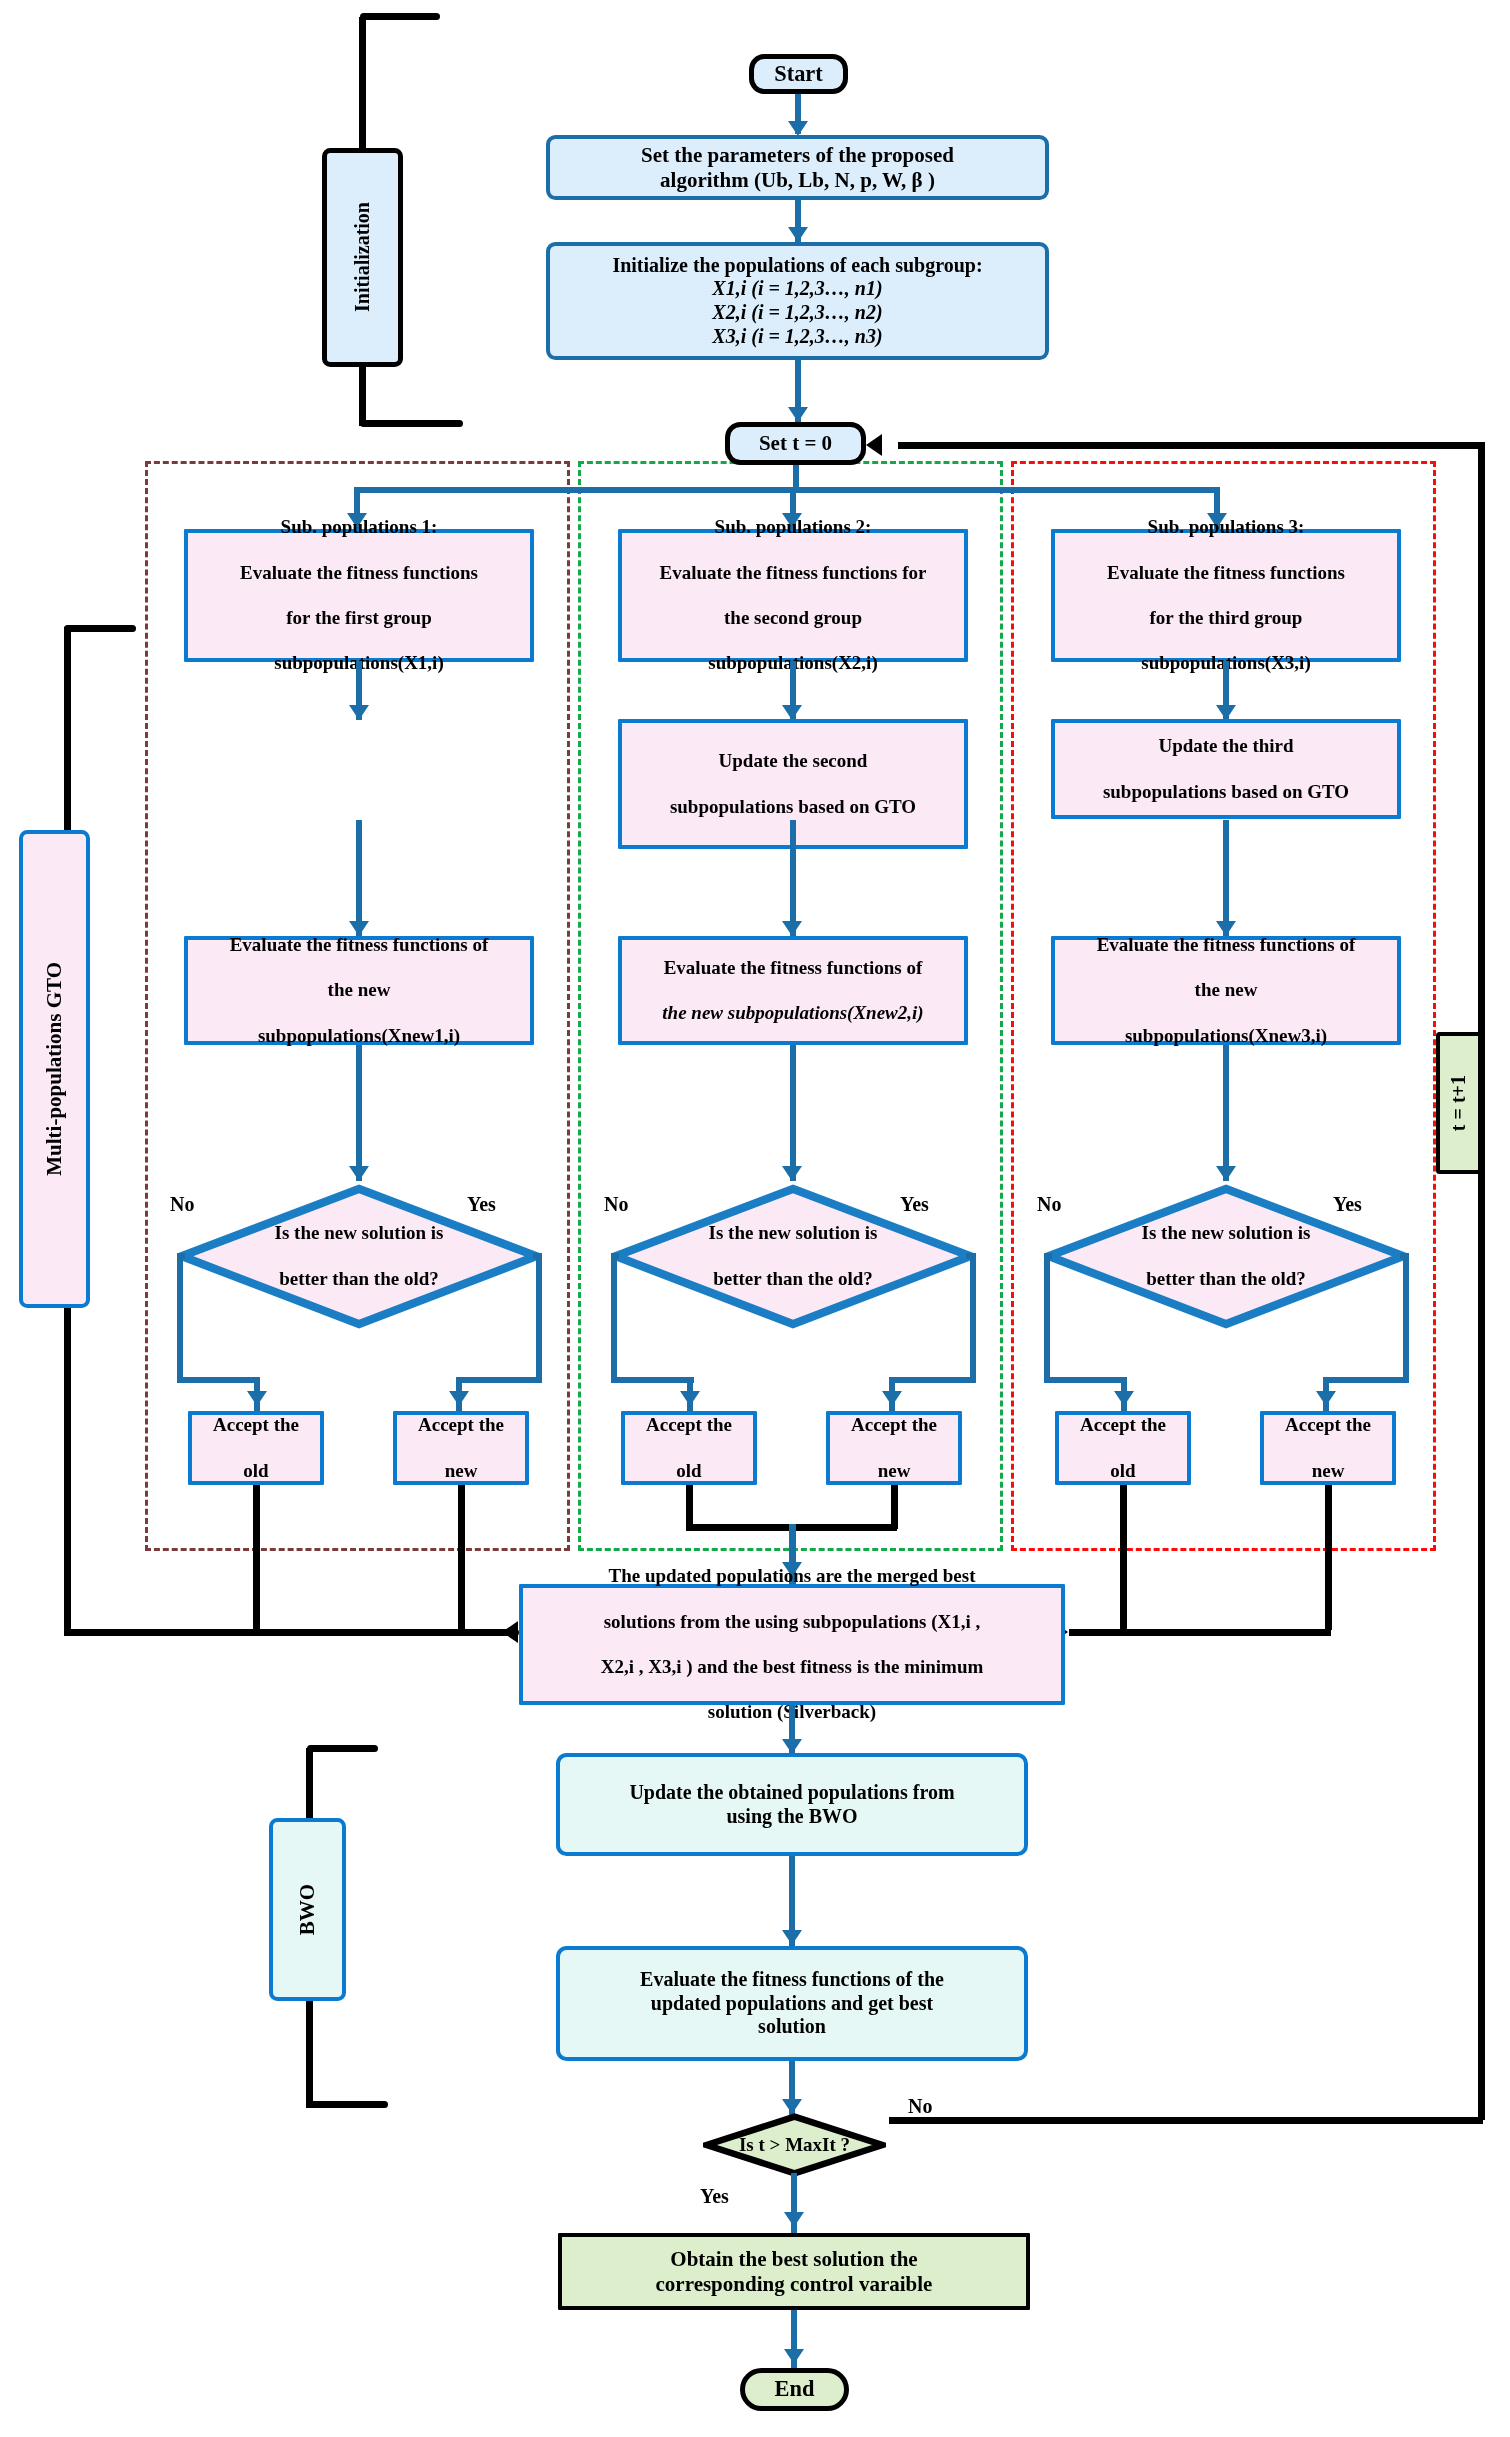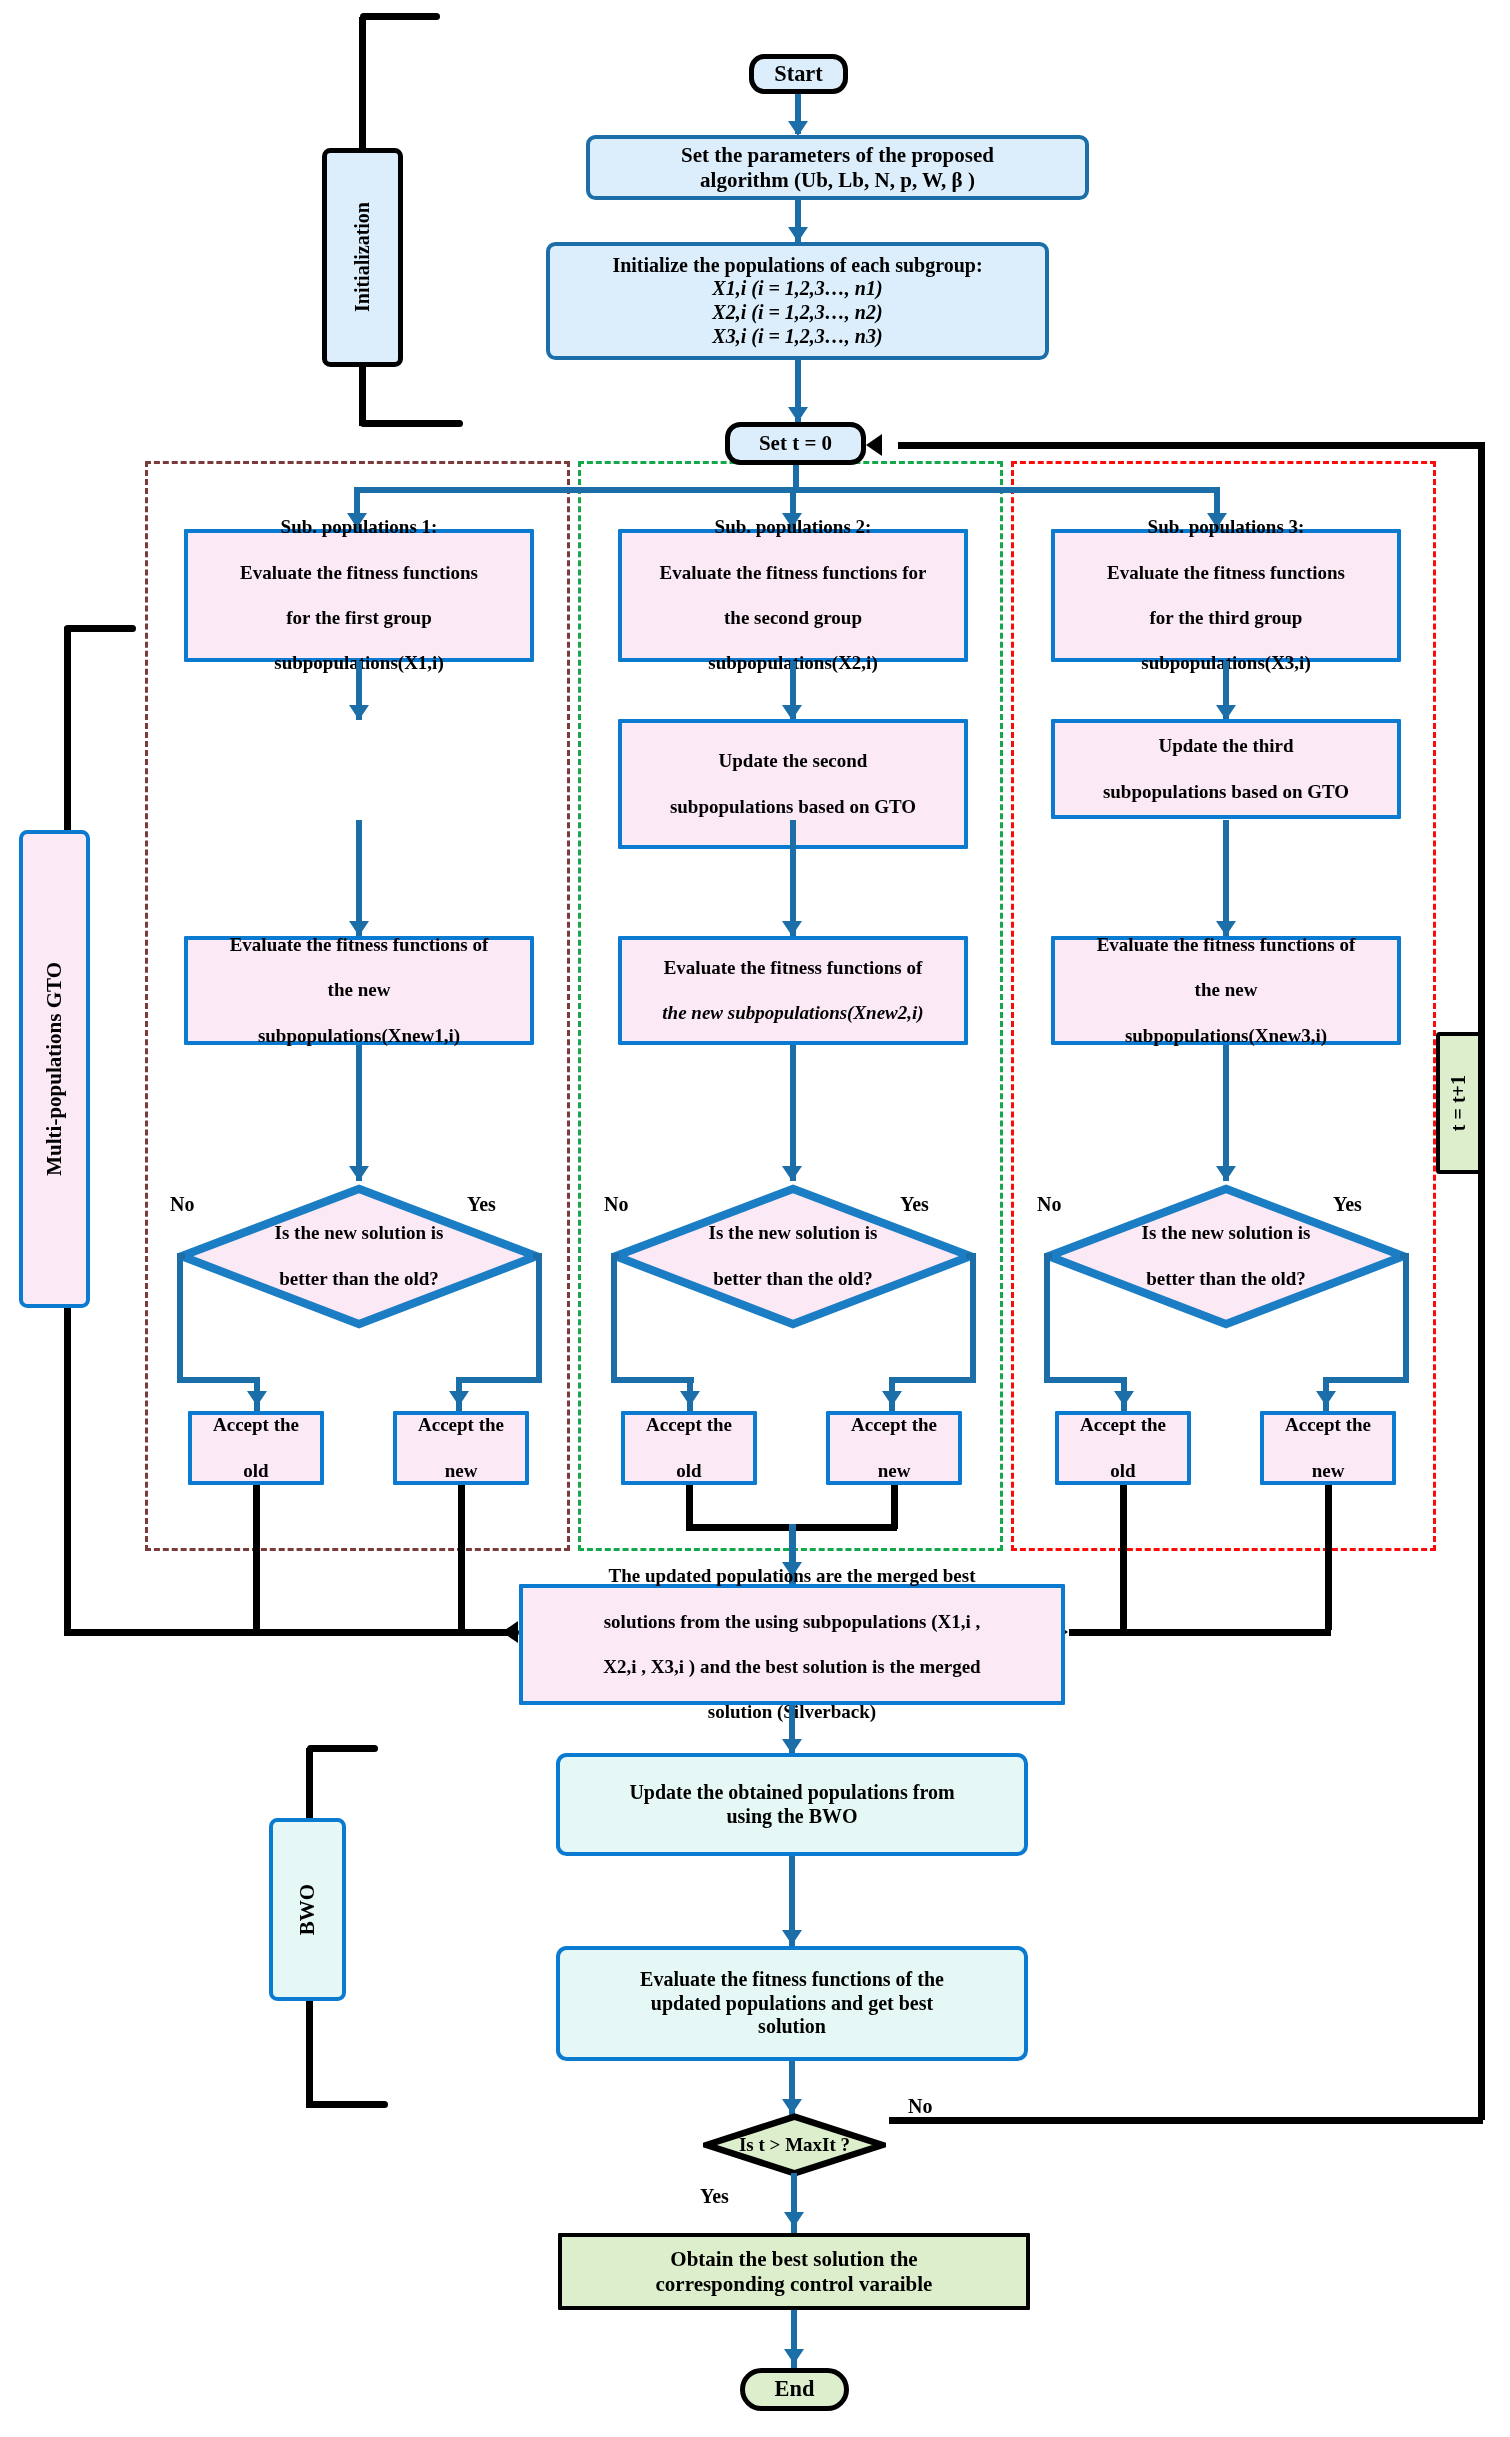--- a/index.html
+++ b/index.html
@@ -90,21 +90,21 @@
   <div class="node side-green f34" style="left:1436px;top:1032px;width:46px;height:142px;">
     <span class="vtext">t = t+1</span>
   </div>
 
   <div class="node black-round f38" style="left:749px;top:54px;width:99px;height:40px;">
     <span>Start</span>
   </div>
   <div class="ln" style="left:795px;top:94px;width:5.9px;height:40px;"></div>
   <div class="arrow-d" style="left:788px;top:121px;"></div>
 
-  <div class="node blue-box f36" style="left:546px;top:135px;width:503px;height:65px;flex-direction:column;margin-left:40px;">
+  <div class="node blue-box f36" style="left:546px;top:135px;width:503px;height:65px;flex-direction:column;">
     <span>Set the parameters of the proposed</span>
     <span>algorithm (Ub, Lb, N, p, W, β )</span>
   </div>
   <div class="ln" style="left:795px;top:200px;width:5.9px;height:43px;"></div>
   <div class="arrow-d" style="left:788px;top:227px;"></div>
 
   <div class="node blue-box f34" style="left:546px;top:242px;width:503px;height:118px;flex-direction:column;">
     <span>Initialize the populations of each subgroup:</span>
     <span class="it" style="font-style:italic;text-align:right;">X1,i (i = 1,2,3…, n1)</span>
     <span class="it" style="font-style:italic;">X2,i (i = 1,2,3…, n2)</span>
@@ -308,21 +308,21 @@
 
   <div class="ln-k" style="left:1120px;top:1485px;width:6.5px;height:145px;"></div>
   <div class="ln-k" style="left:1325px;top:1485px;width:6.5px;height:145px;"></div>
   <div class="ln-k" style="left:1069px;top:1629px;width:262px;height:6.5px;"></div>
   <div class="arrow-lb" style="left:1052px;top:1621px;border-left:16.5px solid #000;border-right:0;
               border-top:11.2px solid transparent;border-bottom:11.2px solid transparent;width:0;height:0;"></div>
 
   <div class="node pink-box f32" style="left:519px;top:1584px;width:546px;height:121px;flex-direction:column;">
     <span>The updated populations are the merged best</span>
     <span>solutions from the using subpopulations (X1,i ,</span>
-    <span>X2,i , X3,i ) and the best solution is the merged</span>
+    <span>X2,i , X3,i ) and the best fitness is the minimum</span>
     <span>solution (Silverback)</span>
   </div>
   <div class="ln" style="left:789px;top:1705px;width:5.9px;height:50px;"></div>
   <div class="arrow-d" style="left:782px;top:1739px;"></div>
 
   <div class="node cyan-box f34" style="left:556px;top:1753px;width:472px;height:103px;flex-direction:column;">
     <span>Update the obtained populations from</span>
     <span>using the BWO</span>
   </div>
   <div class="ln" style="left:789px;top:1856px;width:5.9px;height:92px;"></div>

